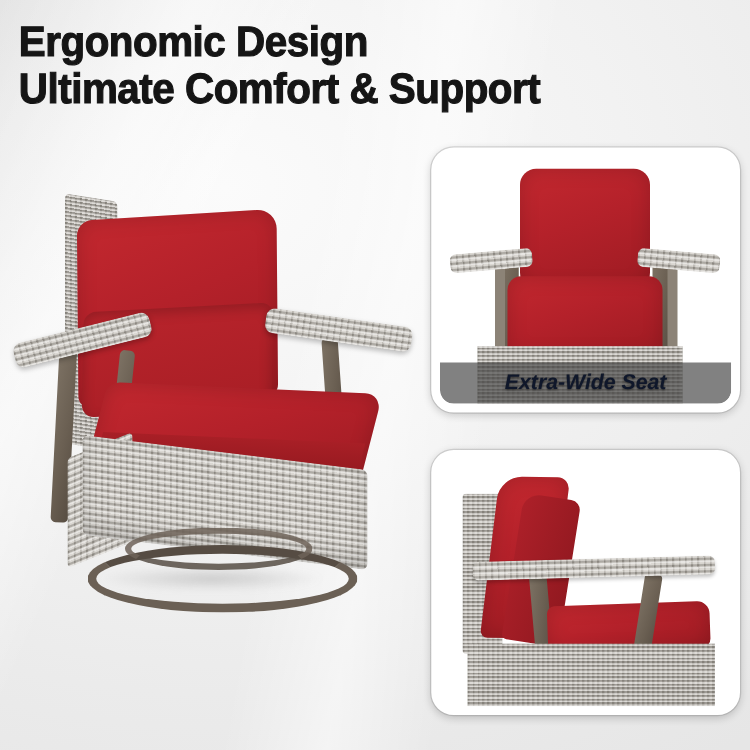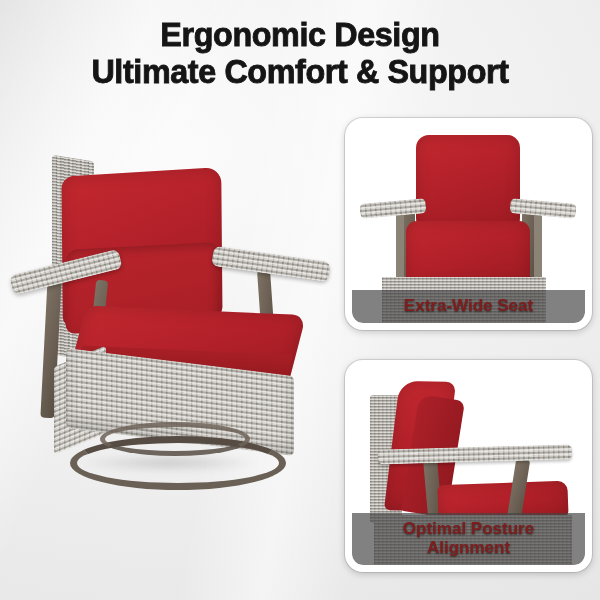--- a/index.html
+++ b/index.html
@@ -11,21 +11,21 @@
   #stage{
     position:relative;width:600px;height:600px;overflow:hidden;
     background:
       linear-gradient(115deg, rgba(255,255,255,0) 0%, rgba(255,255,255,.55) 18%, rgba(255,255,255,0) 30%),
       linear-gradient(100deg, rgba(255,255,255,0) 40%, rgba(255,255,255,.5) 52%, rgba(255,255,255,0) 64%),
       linear-gradient(125deg, rgba(210,210,210,.45) 0%, rgba(255,255,255,0) 25%),
       radial-gradient(120% 90% at 30% 25%, #fbfbfb 0%, #f2f2f2 45%, #ebebeb 75%, #e6e6e6 100%);
   }
   
   .headline{
-    position:absolute;left:0;top:16px;width:600px;text-align:center;
+    position:absolute;left:0;top:16px;width:600px;text-align:left;
     color:#151515;font-weight:bold;line-height:1.10;
     font-family:"Liberation Sans Narrow","Liberation Sans",sans-serif;
     letter-spacing:-0.4px;
     -webkit-text-stroke:0.9px #151515;
   }
   .headline .l1{display:block;font-size:34px;transform:scaleX(.95);}
   .headline .l2{display:block;font-size:34px;transform:scaleX(.95);}
 
   
   #hero{position:absolute;left:4px;top:150px;width:330px;height:350px;}
@@ -82,24 +82,25 @@
     position:absolute;background:#fff;border:7px solid #fff;border-radius:18px;
     box-shadow:0 2px 7px rgba(0,0,0,.20), 0 0 0 1px rgba(160,160,160,.35);
     overflow:hidden;
   }
   #panel-top{left:345px;top:118px;width:233px;height:198px;}
   #panel-bottom{left:345px;top:360px;width:233px;height:198px;}
   .panel-inner{position:relative;width:100%;height:100%;background:#fff;border-radius:11px;overflow:hidden;}
   .caption{
     position:absolute;left:0;bottom:0;width:100%;
     background:rgba(70,70,70,.68);
-    color:#7f1d1d;text-align:center;font-weight:bold;
+    color:#0f172a;text-align:center;font-weight:bold;
     font-family:"Liberation Sans Narrow","Liberation Sans",sans-serif;
     font-size:17px;line-height:1.12;padding:6px 2px 8px;box-sizing:border-box;
     text-shadow:0 1px 2px rgba(0,0,0,.55);
+    font-style:italic;
   }
   .caption span{display:block;}
 
   
   #fv{position:absolute;left:0;top:0;width:100%;height:100%;}
   #fv .fv-backcush{position:absolute;left:64px;top:10px;width:104px;height:96px;border-radius:13px;}
   #fv .fv-seatcush{position:absolute;left:54px;top:96px;width:124px;height:64px;border-radius:11px 11px 6px 6px;}
   #fv .fv-armL{position:absolute;left:8px;top:76px;width:66px;height:15px;border-radius:5px;transform:rotate(-5deg);}
   #fv .fv-armR{position:absolute;left:158px;top:76px;width:66px;height:15px;border-radius:5px;transform:rotate(5deg);}
   #fv .fv-postL{position:absolute;left:50px;top:82px;width:13px;height:80px;border-radius:3px;}
@@ -173,20 +174,16 @@
       <div id="sv">
         <div class="wicker-fine sv-backpanel"></div>
         <div class="cushion sv-backcush"></div>
         <div class="sv-backcush2"></div>
         <div class="frame sv-legB"></div>
         <div class="cushion sv-seatcush"></div>
         <div class="frame sv-legF"></div>
         <div class="wicker sv-arm"></div>
         <div class="wicker-fine sv-base"></div>
       </div>
-      <div class="caption">
-        <span>Optimal Posture</span>
-        <span>Alignment</span>
-      </div>
     </div>
   </div>
 
 </div>
 
 </body></html>

